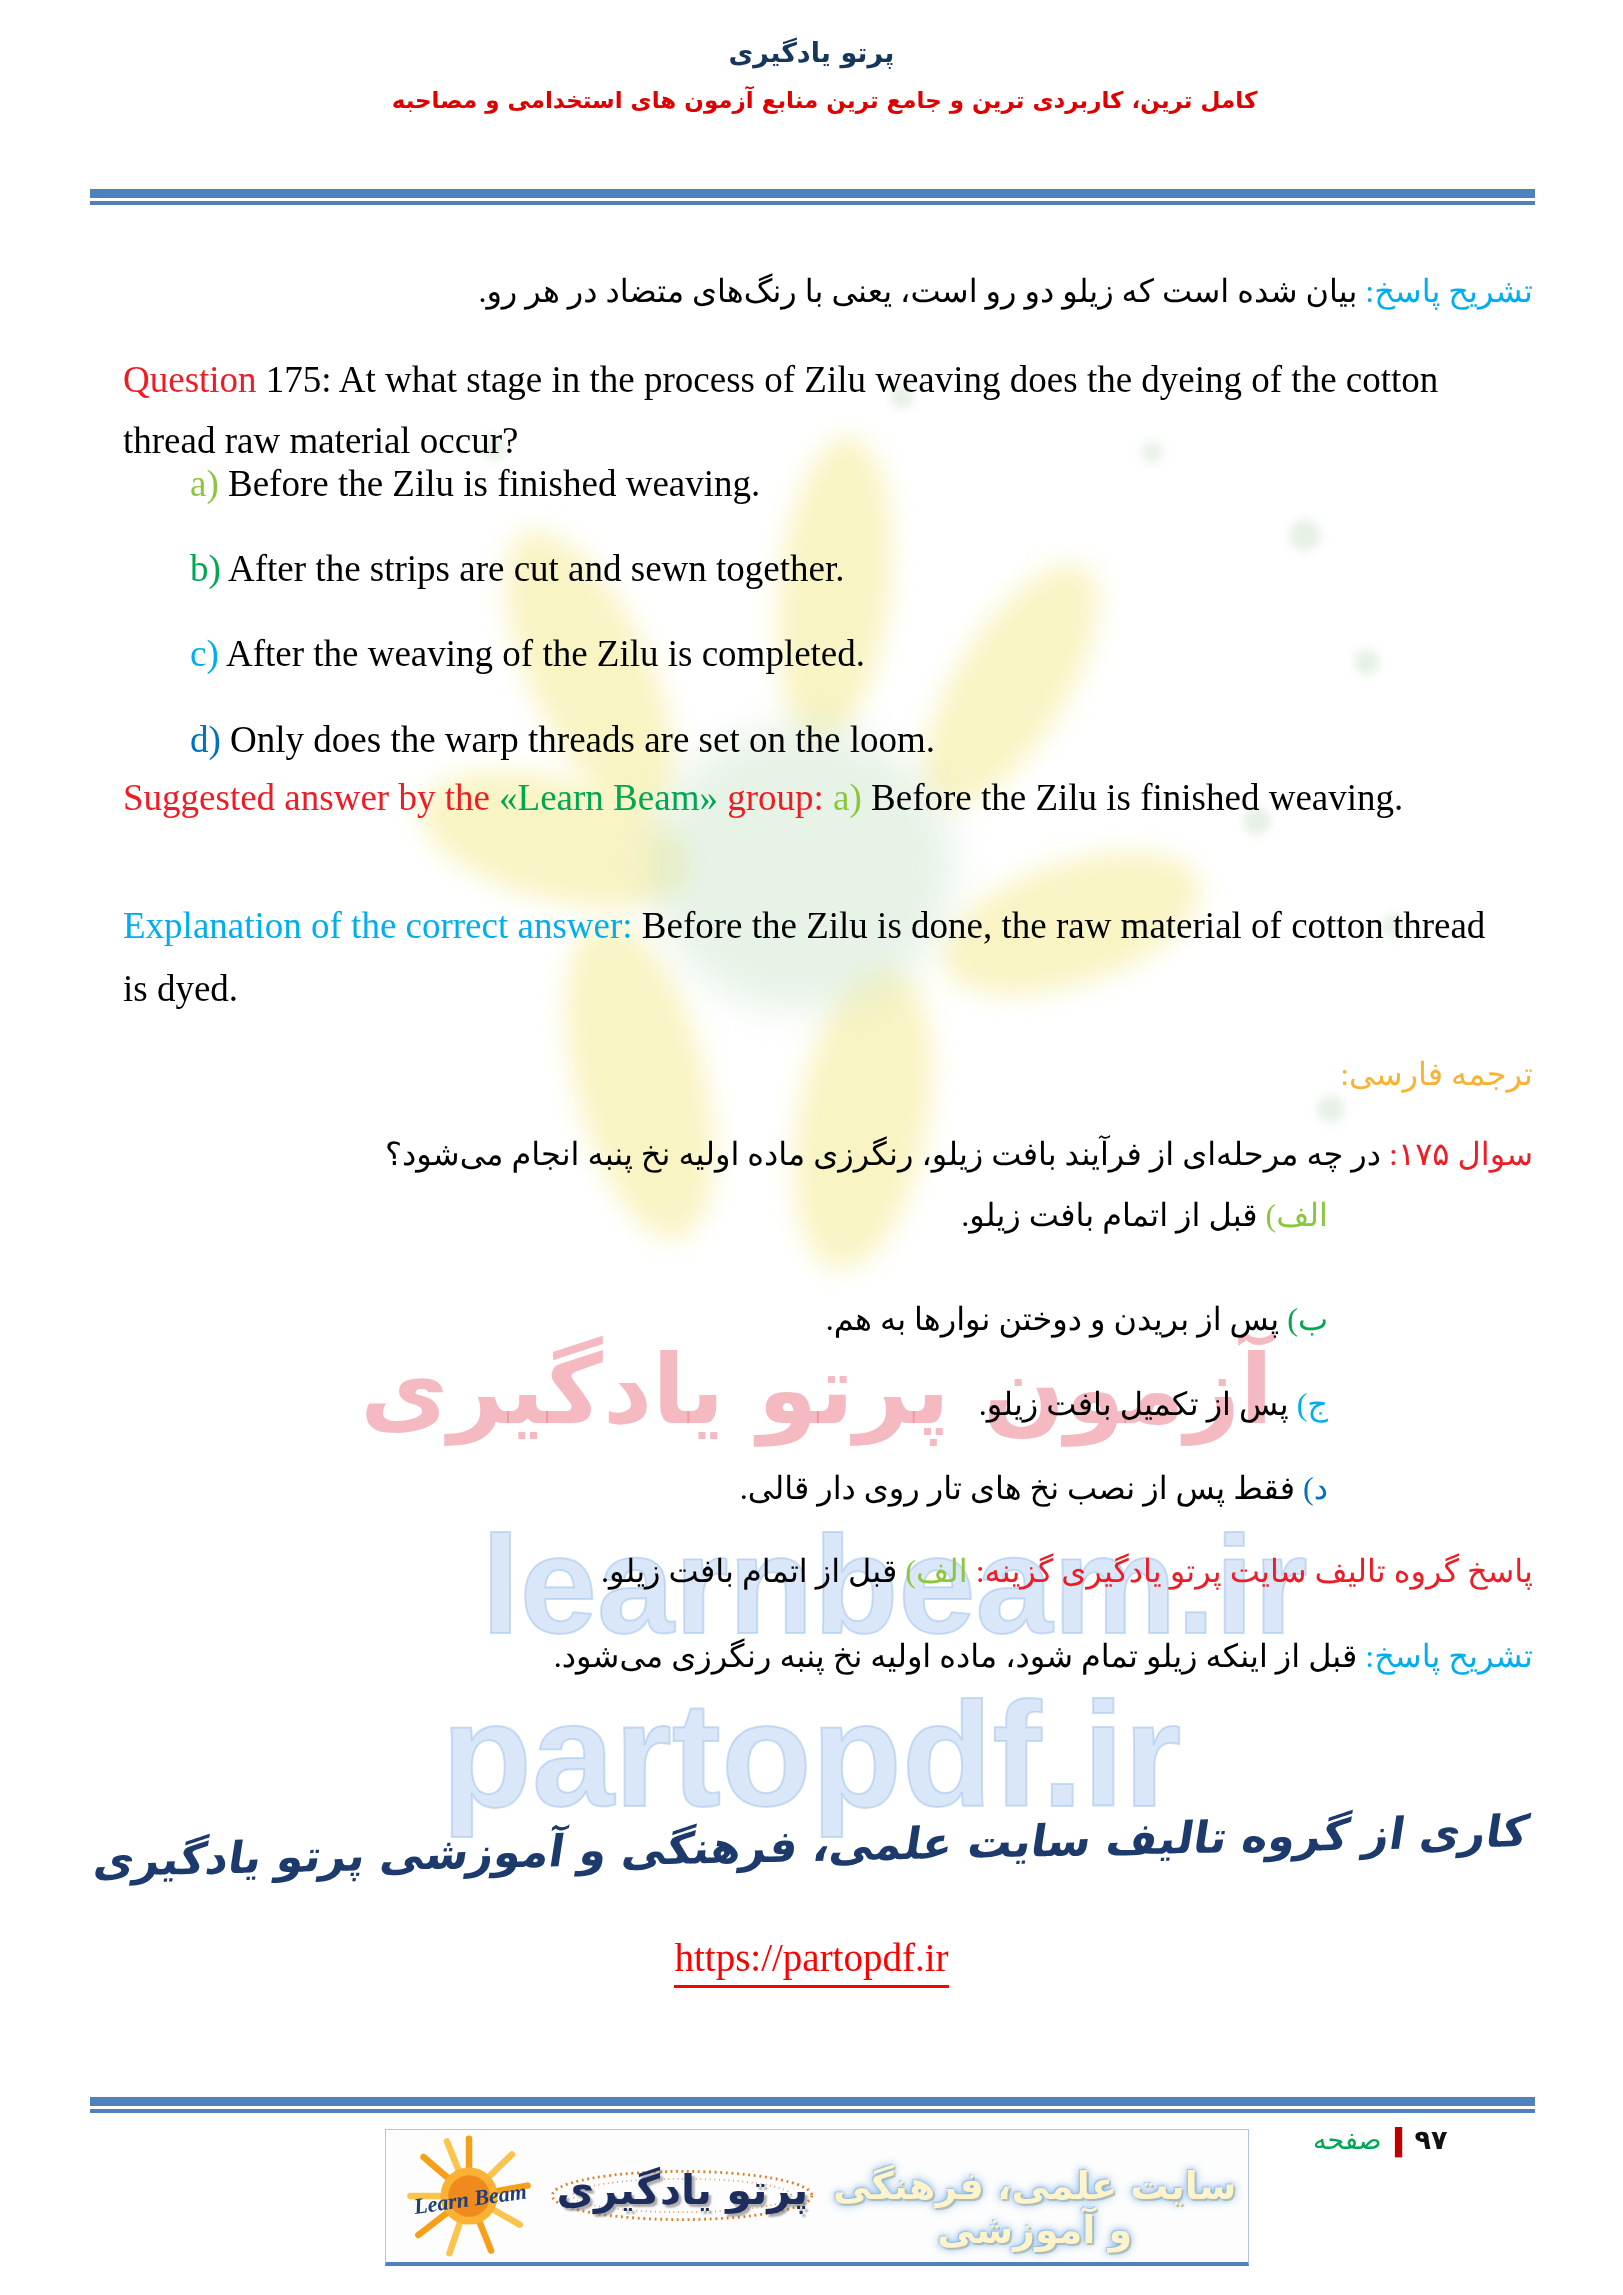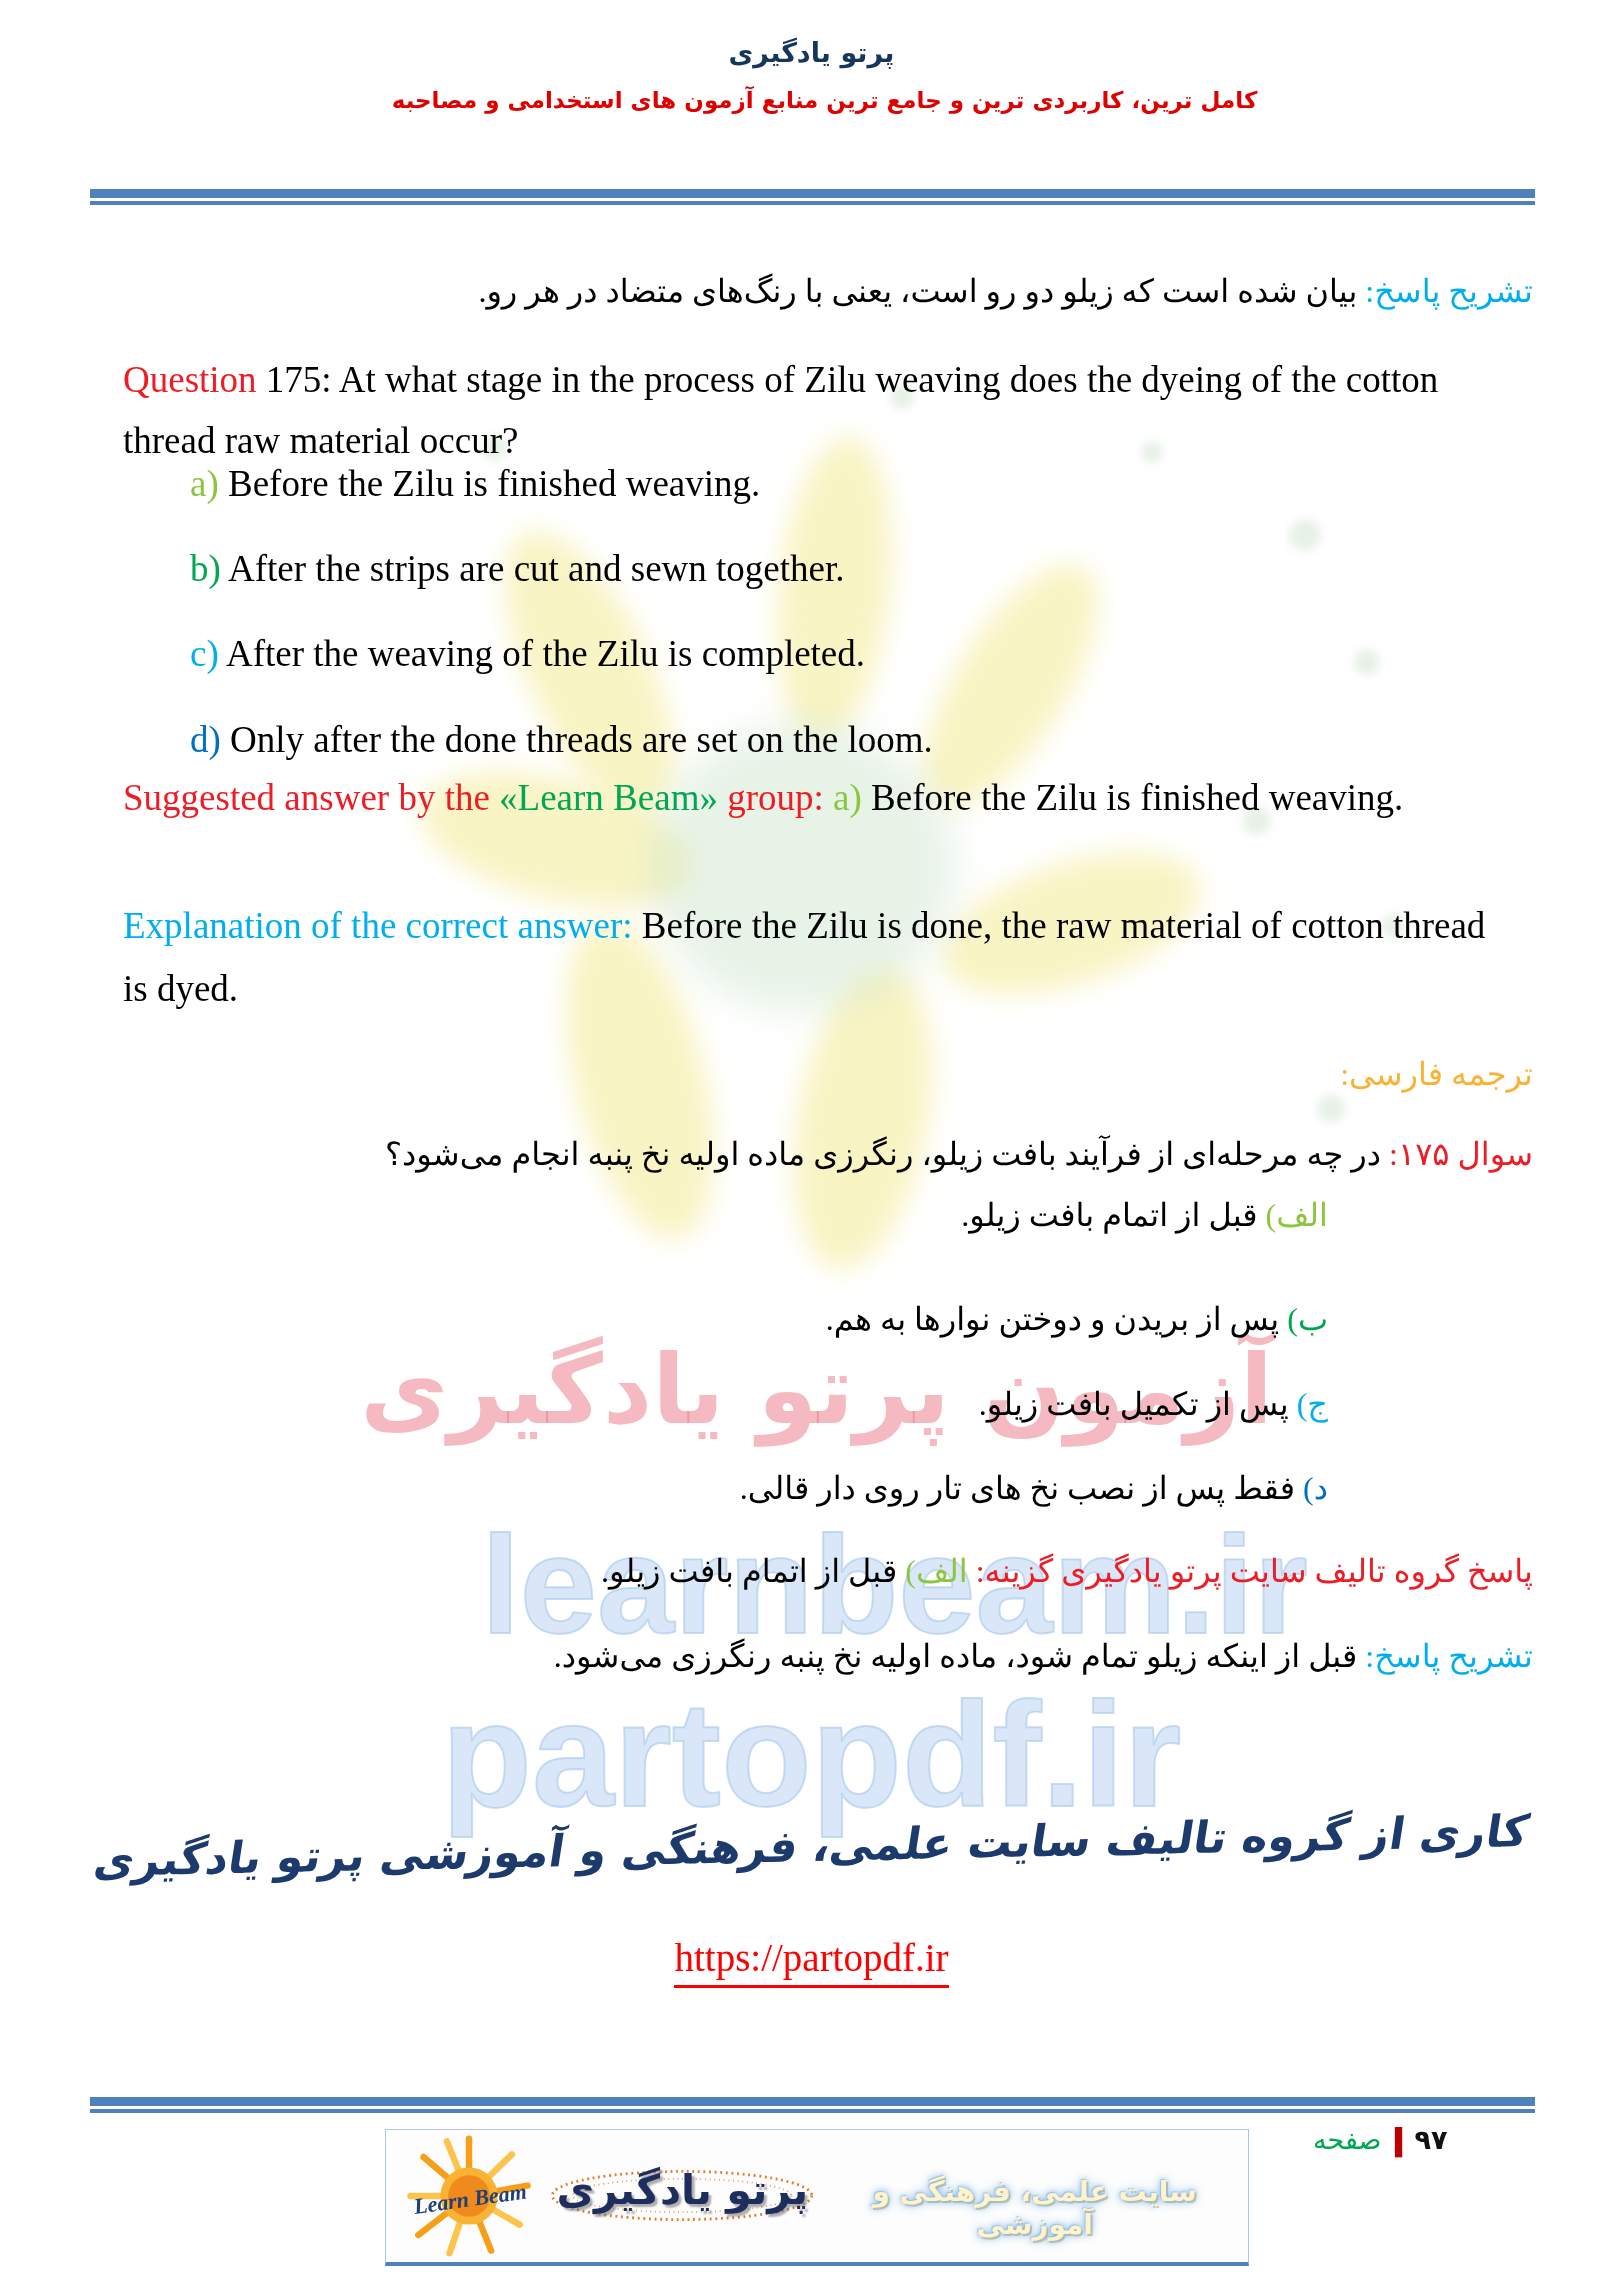--- a/index.html
+++ b/index.html
@@ -70,21 +70,21 @@
   .banner{top:2129px;left:385px;width:864px;height:137px;background:#fdfdfd;
     border:1.9px solid #aec6e2;border-bottom:4.6px solid #4f81bd;box-sizing:border-box;
     display:flex;align-items:center;}
   .banner .sun{width:148px;height:130px;margin-left:9.3px;flex:0 0 auto;}
   .banner .brandwrap{position:relative;width:278px;height:130px;flex:0 0 auto;}
   .banner .swirl{position:absolute;left:0;top:20.4px;width:278px;height:89px;}
   .banner .brand{position:absolute;left:0;top:35px;width:278px;text-align:center;
     font-family:"DejaVu Sans",sans-serif;font-weight:bold;font-size:41px;color:#1d2e5e;
     text-shadow:2.8px 2.8px 1.9px rgba(120,120,120,0.6);}
   .banner .tagline{flex:1;text-align:center;direction:rtl;
-    font-family:"DejaVu Sans",sans-serif;font-weight:bold;font-size:28px;color:#fff3c9;
+    font-family:"DejaVu Sans",sans-serif;font-weight:bold;font-size:38px;color:#fff3c9;
     text-shadow:0 0 11px #7eb3e6,0 0 5.6px #8ab6e8,1.9px 1.9px 0 #d8c98f,-0.9px -0.9px 0 #bcd6f0;margin-top:24px;}
 </style>
 </head>
 <body>
 
 <div class="abs wm" aria-hidden="true">
   <div class="petal" style="left:529px;top:519px;width:121px;height:306px;transform:rotate(-25deg);"></div>
   <div class="petal" style="left:779px;top:436px;width:111px;height:306px;transform:rotate(6deg);"></div>
   <div class="petal" style="left:955px;top:547px;width:111px;height:278px;transform:rotate(32deg);"></div>
   <div class="petal" style="left:417px;top:779px;width:278px;height:121px;transform:rotate(14deg);"></div>
@@ -124,21 +124,21 @@
 <p class="abs en opt-row opt-a content">
   <span class="lgreen">a)</span><span> Before the Zilu is finished weaving.</span>
 </p>
 <p class="abs en opt-row opt-b content">
   <span class="green">b)</span><span> After the strips are cut and sewn together.</span>
 </p>
 <p class="abs en opt-row opt-c content">
   <span class="cyan">c)</span><span> After the weaving of the Zilu is completed.</span>
 </p>
 <p class="abs en opt-row opt-d content">
-  <span class="blue">d)</span><span> Only after the done threads are set on the loom.</span>
+  <span class="blue">d)</span><span> Only does the warp threads are set on the loom.</span>
 </p>
 
 <p class="abs en suggested content">
   <span class="red">Suggested answer by the </span><span class="green">«Learn Beam»</span><span class="red"> group: </span><span class="lgreen">a)</span><span> Before the Zilu is finished weaving.</span>
 </p>
 
 <p class="abs en explanation content">
   <span class="cyan">Explanation of the correct answer:</span><span> Before the Zilu is done, the raw material of cotton thread is dyed.</span>
 </p>
 

